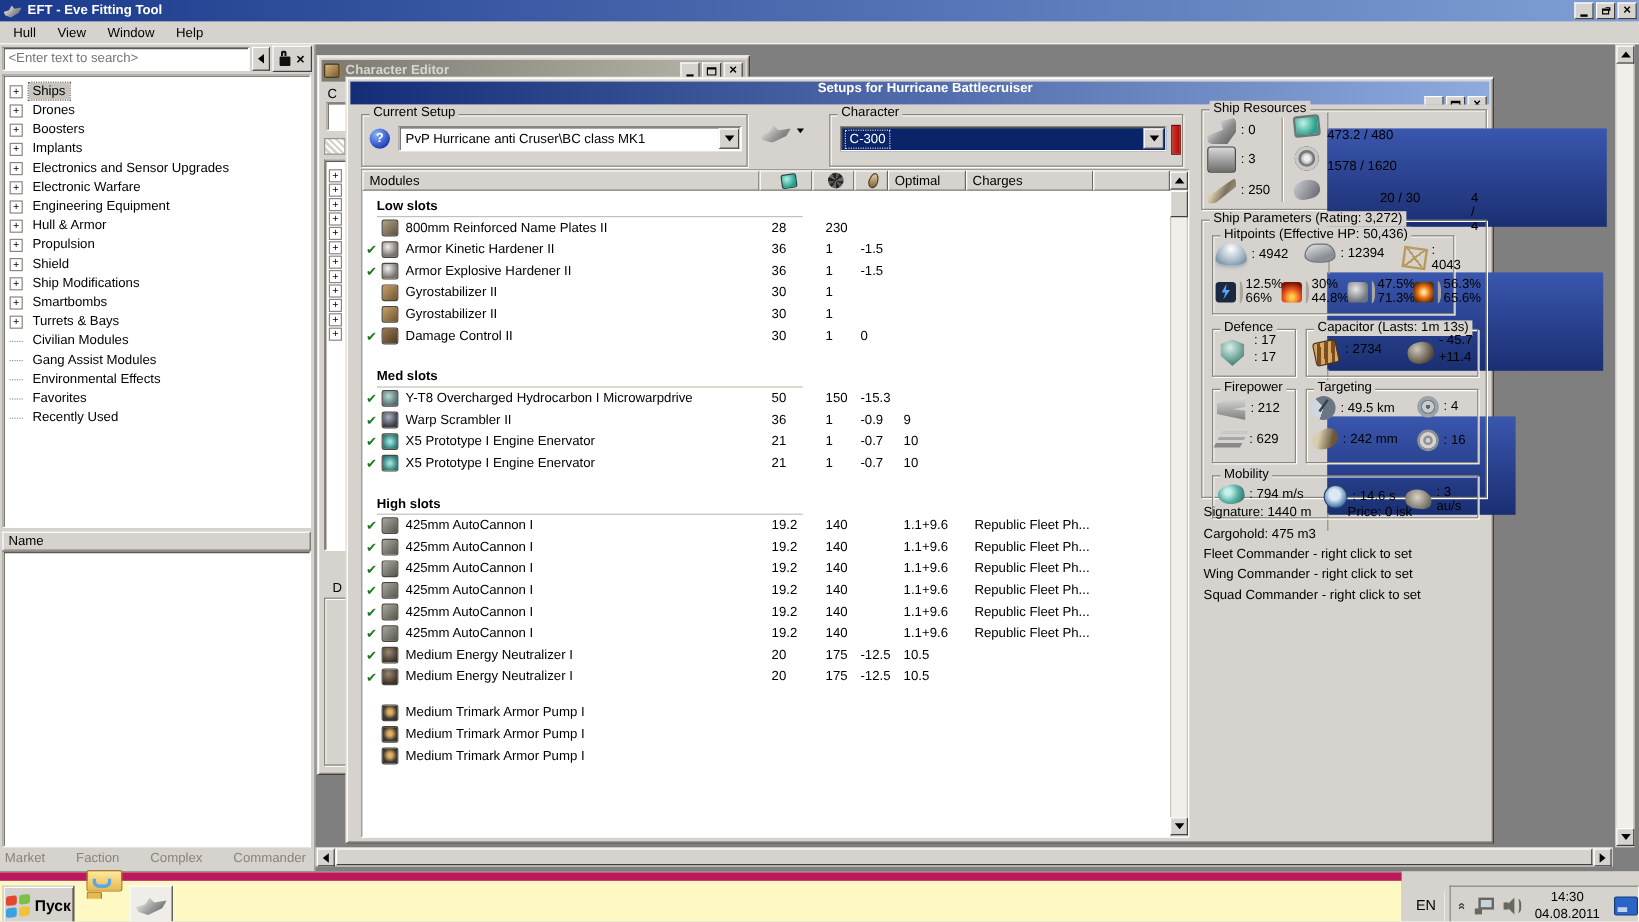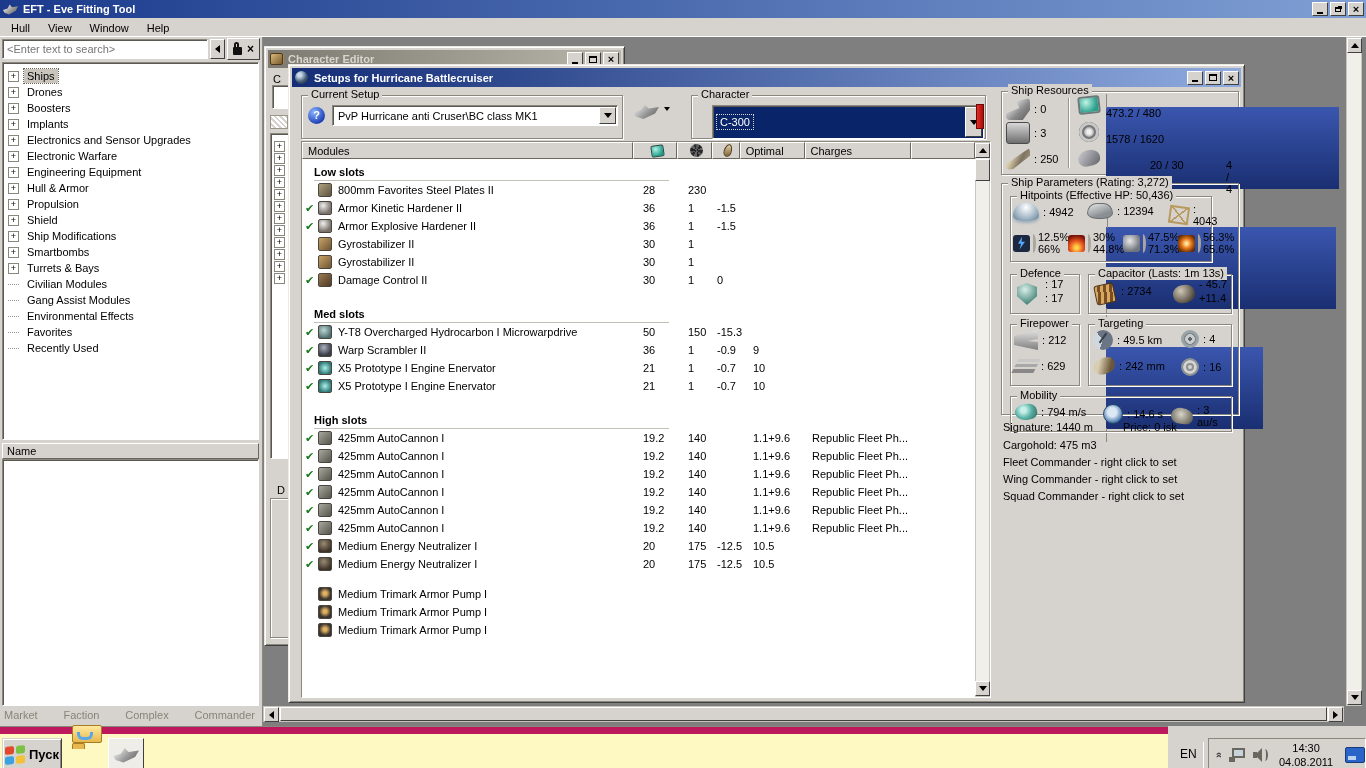--- a/index.html
+++ b/index.html
@@ -326,21 +326,21 @@
           <span class="plusbox" style="margin: 1px 0px; display: block;">+</span>
           <span class="plusbox" style="margin: 1px 0px; display: block;">+</span>
           <span class="plusbox" style="margin: 1px 0px; display: block;">+</span>
           <span class="plusbox" style="margin: 1px 0px; display: block;">+</span>
         </div>
       <span class="abs" style="left:12px;top:437px;">D</span>
       <div class="abs gb" style="left:5px;top:451px;width:21px;height:140px;"></div>
     </div>
 
     <div class="win" style="left:25px;top:27px;width:957px;height:639px;z-index:30;">
-      <div class="tb tb-act" style="left:3px;top:3px;right:3px;height:19px;padding-left:3px;">
+      <div class="tb tb-act" style="left:3px;top:3px;right:3px;height:19px;padding-left:3px;flex-direction:column;">
         <span style="width:13px;height:13px;border-radius:50%;background:radial-gradient(circle at 35% 30%,#c8d8e8 15%,#46607a 55%,#101c28);"></span>
         <span style="margin-left:6px;">Setups for Hurricane Battlecruiser</span>
         <span class="tbtns">
           <span class="tbtn r">
               <i class="g-min"></i>
             </span>
           <span class="tbtn r">
               <i class="g-max"></i>
             </span>
           <span class="tbtn r">
@@ -357,21 +357,21 @@
           <span class="cbtn r">
               <i class="tri-down"></i>
             </span>
         </div>
       </div>
       <span class="abs" style="left:344px;top:38px;"><span class="ship-glyph"></span></span>
       <span class="abs" style="left:375px;top:46px;"><i class="tri-down" style="border-left-width:3px;border-right-width:3px;border-top-width:4px;"></i></span>
 
       <div class="gb" style="left:402px;top:30px;width:295px;height:44px;">
         <span class="gl">Character</span>
-        <div class="combo navy" style="left:20px;top:9px;width:272px;height:34px;">
+        <div class="combo navy" style="left:8px;top:9px;width:272px;height:21px;">
           <span class="seltext nw">C-300</span>
           <span class="cbtn r">
               <i class="tri-down"></i>
             </span>
         </div>
       </div>
       <span class="abs" style="left:687px;top:39px;width:8px;height:25px;background:linear-gradient(90deg,#e03028,#a80e08);border:1px solid #700604;"></span>
 
       <div class="abs s" style="left:12px;top:76px;width:690px;height:557px;background:#fff;">
         <div id="mod-header">
@@ -389,21 +389,21 @@
             <div class="hcell" style="width: 107px;">Charges</div>
             <div class="hcell" style="width: 64px;"></div>
           </div>
         <div id="mod-list">
             <div class="sect">
               <b>Low slots</b>
             </div>
             <div class="mrow">
               <span class="c-chk"></span>
               <span class="c-ico"><span class="mod-icon armor-plate-icon"></span></span>
-              <span class="c-name">800mm Favorites Steel Plates II</span>
+              <span class="c-name">800mm Reinforced Name Plates II</span>
               <span class="c-cpu">28</span>
               <span class="c-pg">230</span>
               <span class="c-cap"></span>
               <span class="c-opt"></span>
               <span class="c-chg"></span>
             </div>
             <div class="mrow">
               <span class="c-chk">✔</span>
               <span class="c-ico"><span class="mod-icon hardener-icon"></span></span>
               <span class="c-name">Armor Kinetic Hardener II</span>

